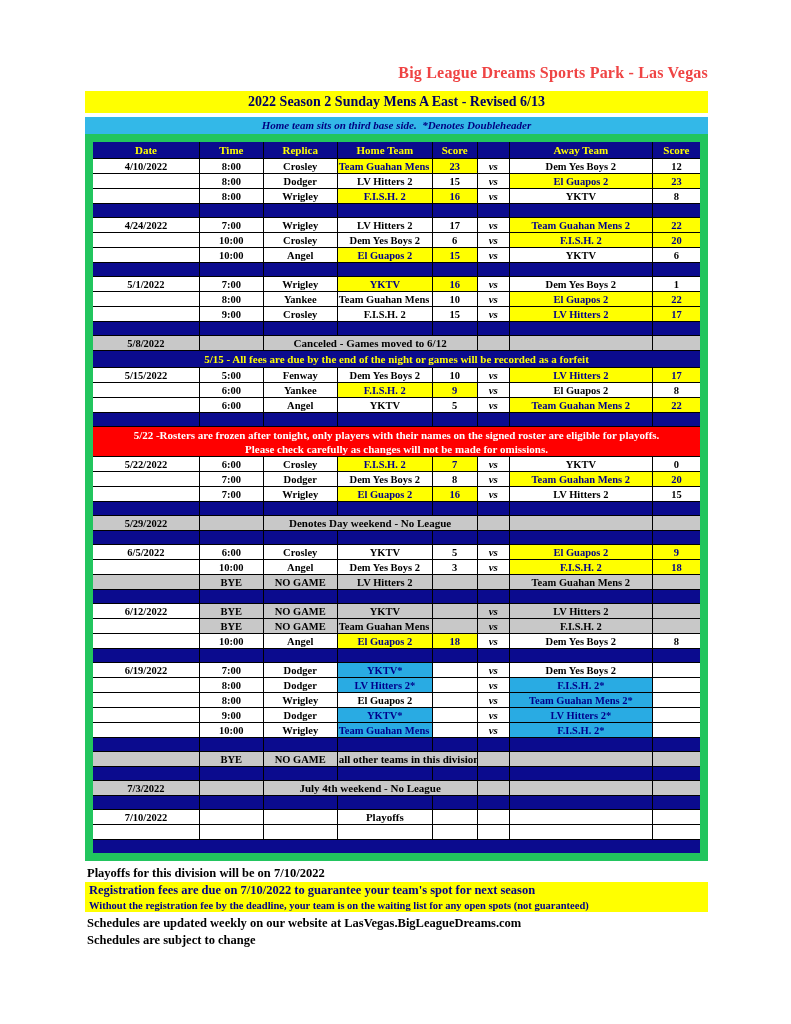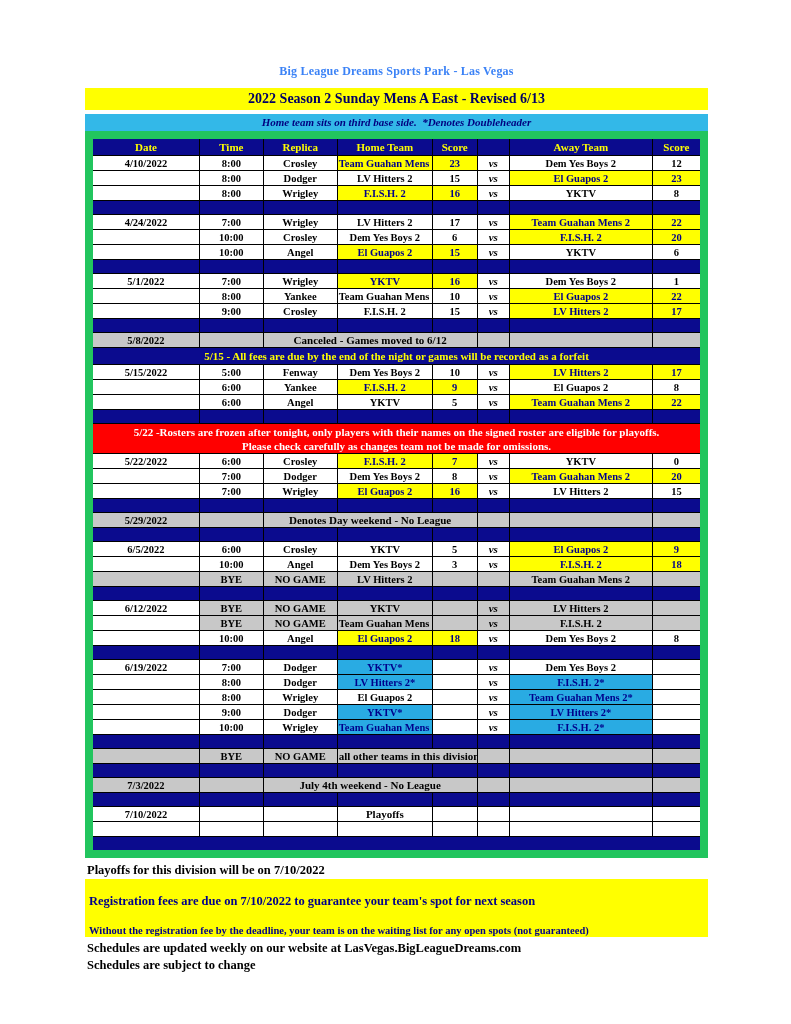--- a/index.html
+++ b/index.html
@@ -1,21 +1,21 @@
 <!DOCTYPE html>
 <html style="--navy: #0b0b8e; --yellow: #ffff00; --cyan-banner: #33b8e8; --cyan-cell: #29abe3; --gray: #c8c8c8; --red: #ff0000;"><head>
 <meta charset="utf-8">
 <style>
   html,body { margin:0; padding:0; background:#ffffff; }
   .page {
     position:relative; width:791px; height:1024px; background:#ffffff;
     font-family:"Liberation Serif","DejaVu Serif",serif; font-weight:bold; overflow:hidden;
   }
   .content { position:absolute; left:85px; top:64px; width:623px; }
-  .title { text-align:center; font-size:12px; color:#3b82f6; margin-bottom:9px; letter-spacing:0.2px; }
+  .title { text-align:right; font-size:16px; color:#ef4444; margin-bottom:9px; letter-spacing:0.2px; }
   .banner-yellow {
     background:var(--yellow); color:#000066; text-align:center;
     font-size:14px; height:22px; line-height:22px; margin-bottom:4px;
   }
   .banner-cyan {
     background:var(--cyan-banner); color:#000080; text-align:center; font-style:italic;
     font-size:11px; height:17px; line-height:17px; white-space:pre;
   }
   table.sched { border-collapse:collapse; table-layout:fixed; width:623px; border:8px solid #22c55e; }
   .sched th, .sched td {
@@ -30,21 +30,21 @@
   td.vs { font-style:italic; font-size:11px; }
   td.g { background:var(--gray); }
   td.sep { background:var(--navy); height:13px; }
   td.notenavy { background:var(--navy); color:var(--yellow); font-size:11px; height:16px; }
   td.notered { background:var(--red); color:#fff; font-size:11px; height:29px; white-space:normal; }
   td.notered div { line-height:14px; }
   td.bar { background:var(--navy); height:13px; }
   td.msg { font-size:11px; }
   .footer { margin-top:4px; }
   .f-line { font-size:12.5px; color:#000; padding:1px 2px; }
-  .f-yellow1 { background:var(--yellow); color:#00008B; font-size:12.5px; padding:15px 4px; }
+  .f-yellow1 { background:var(--yellow); color:#00008B; font-size:12.5px; padding:1px 4px; }
   .f-yellow2 { background:var(--yellow); color:#00008B; font-size:10.5px; padding:1px 4px; margin-bottom:3px; }
 </style>
 </head>
 <body>
 
 <div class="page">
   <div class="content">
     <div class="title">Big League Dreams Sports Park - Las Vegas</div>
     <div class="banner-yellow">2022 Season 2 Sunday Mens A East - Revised 6/13</div>
     <div class="banner-cyan">Home team sits on third base side.  *Denotes Doubleheader</div>
@@ -240,21 +240,21 @@
             <td class="sep"></td>
             <td class="sep"></td>
             <td class="sep"></td>
             <td class="sep"></td>
             <td class="sep"></td>
             <td class="sep"></td>
           </tr>
           <tr>
             <td class="notered" colspan="8">
               <div>5/22 -Rosters are frozen after tonight, only players with their names on the signed roster are eligible for playoffs.</div>
-              <div>Please check carefully as changes team not be made for omissions.</div>
+              <div>Please check carefully as changes will not be made for omissions.</div>
             </td>
           </tr>
           <tr>
             <td class="date">5/22/2022</td>
             <td>6:00</td>
             <td>Crosley</td>
             <td class="team hl-yellow">F.I.S.H. 2</td>
             <td class="score hl-yellow">7</td>
             <td class="vs">vs</td>
             <td class="team">YKTV</td>

